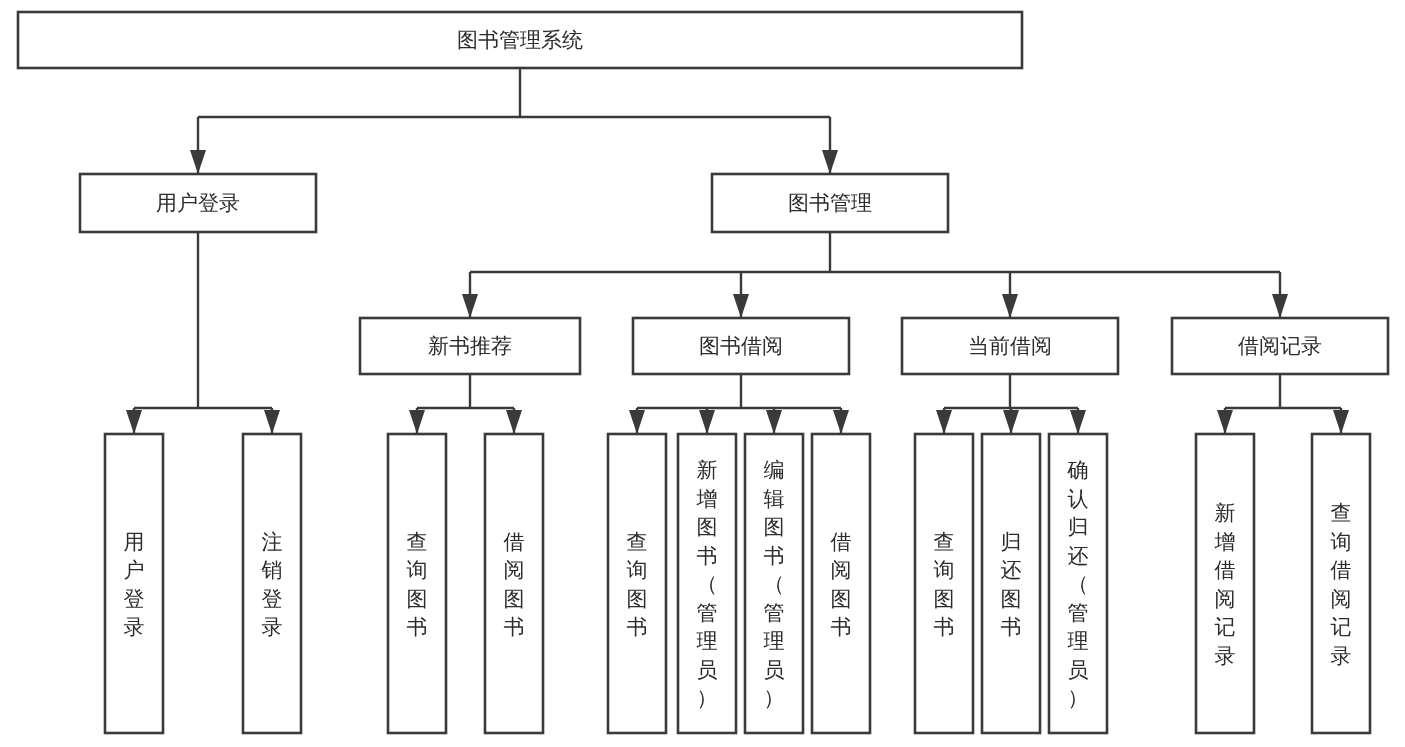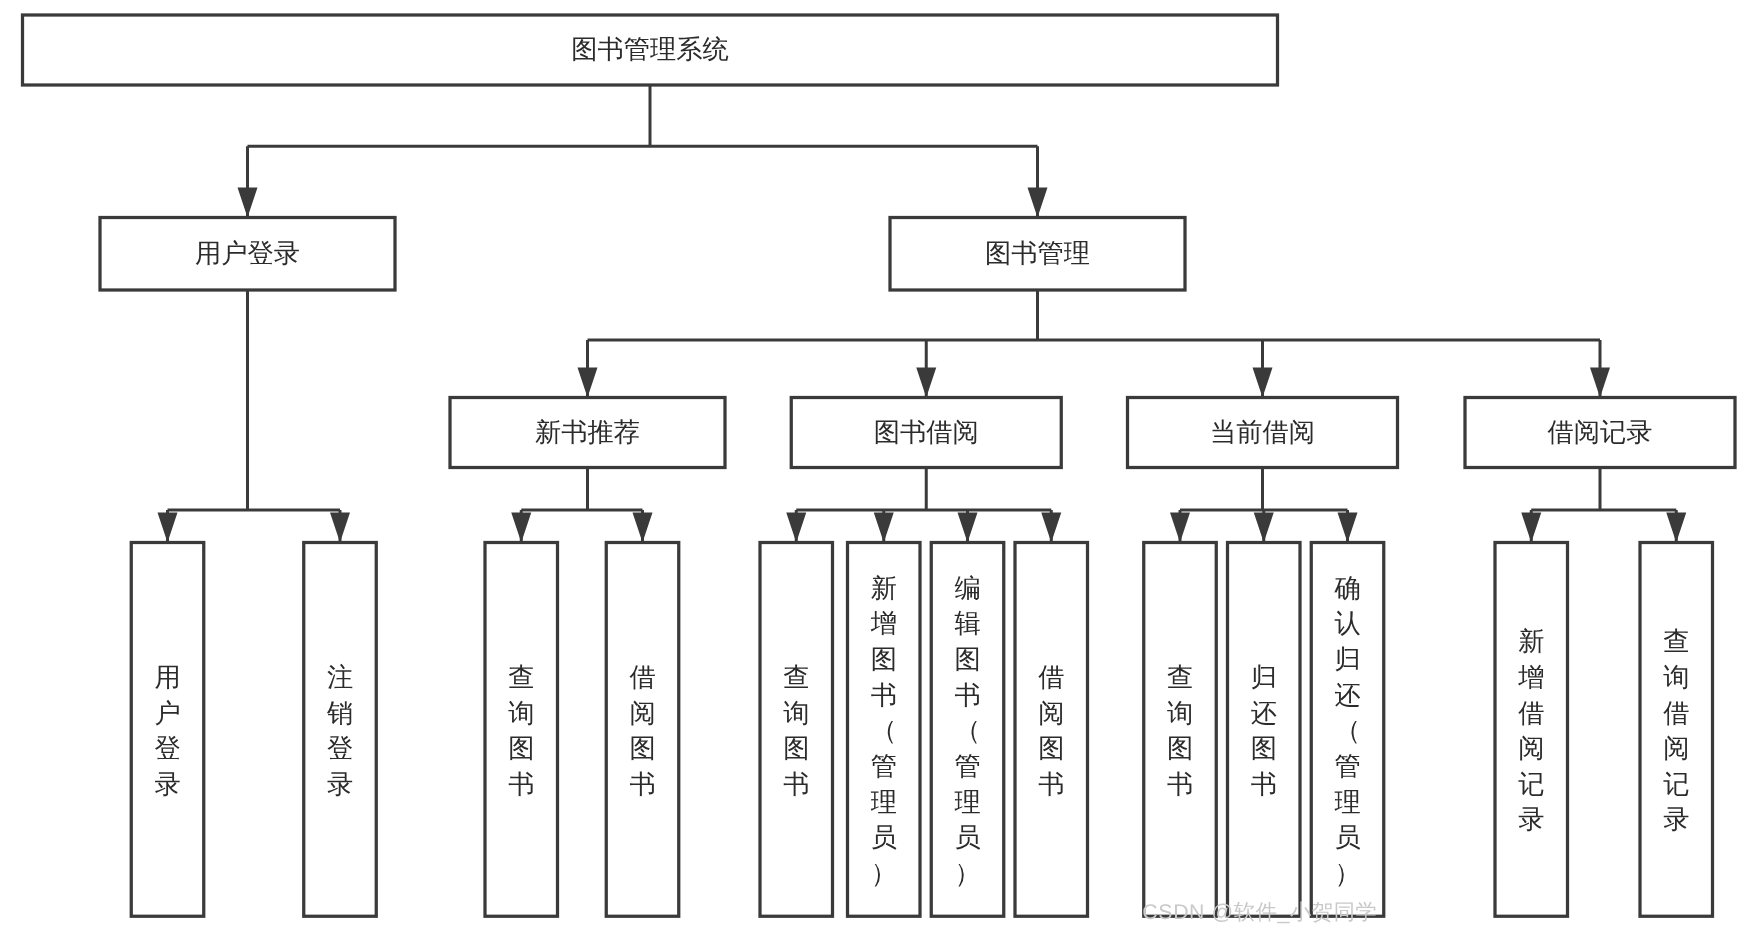--- a/index.html
+++ b/index.html
@@ -200,14 +200,13 @@
         <g>
           <rect x="1196" y="434" width="58" height="299" class="node-box"></rect>
           <text class="node-label-v"><tspan x="1225" y="520.23">新</tspan><tspan x="1225" y="548.73">增</tspan><tspan x="1225" y="577.23">借</tspan><tspan x="1225" y="605.73">阅</tspan><tspan x="1225" y="634.23">记</tspan><tspan x="1225" y="662.73">录</tspan></text>
         </g>
         <g>
           <rect x="1312" y="434" width="58" height="299" class="node-box"></rect>
           <text class="node-label-v"><tspan x="1341" y="520.23">查</tspan><tspan x="1341" y="548.73">询</tspan><tspan x="1341" y="577.23">借</tspan><tspan x="1341" y="605.73">阅</tspan><tspan x="1341" y="634.23">记</tspan><tspan x="1341" y="662.73">录</tspan></text>
         </g>
       </g>
   </svg>
-  <div class="watermark">CSDN @软件_小贺同学</div>
 </div>
 
 </body></html>

